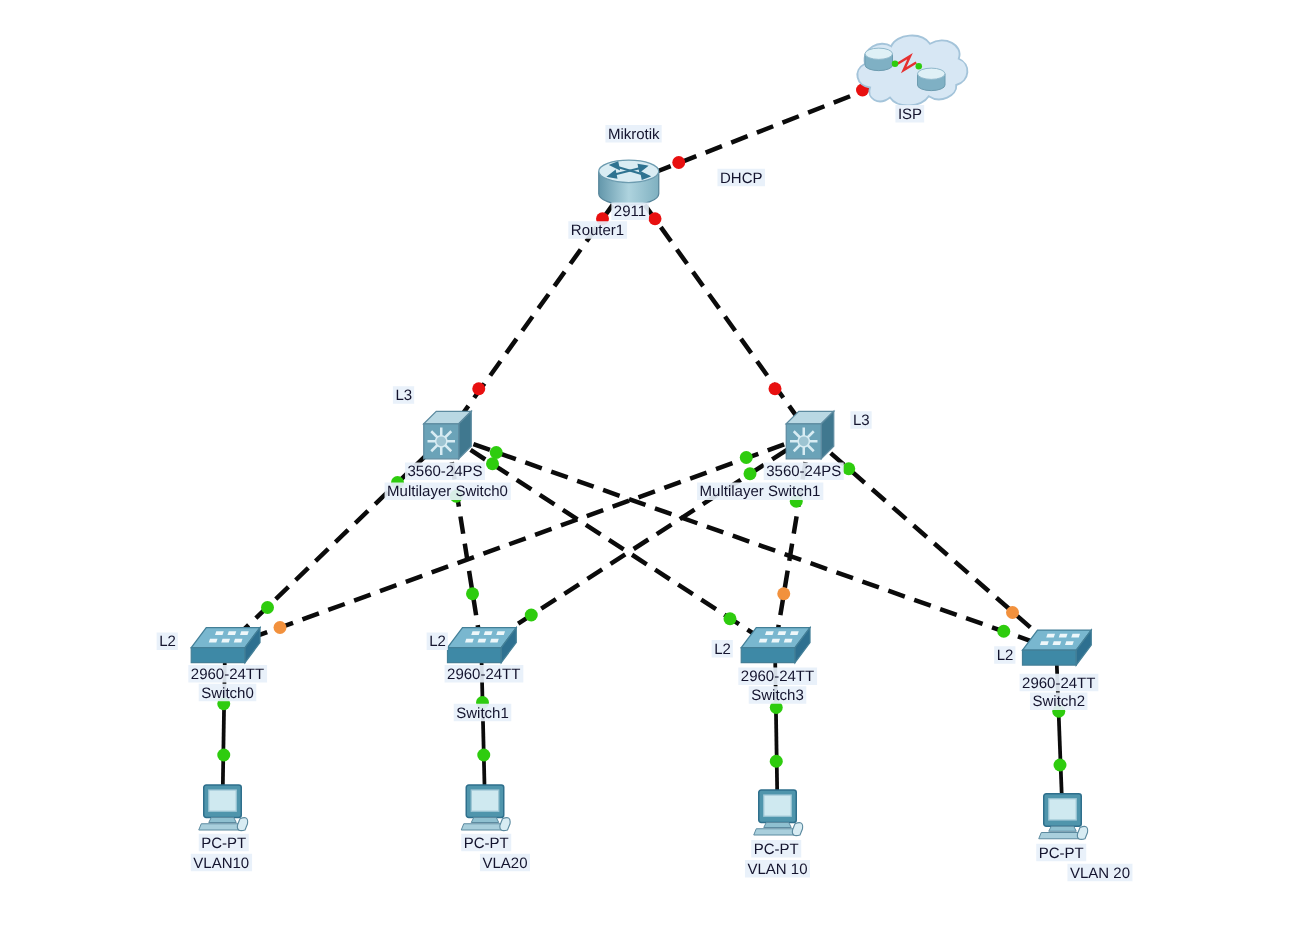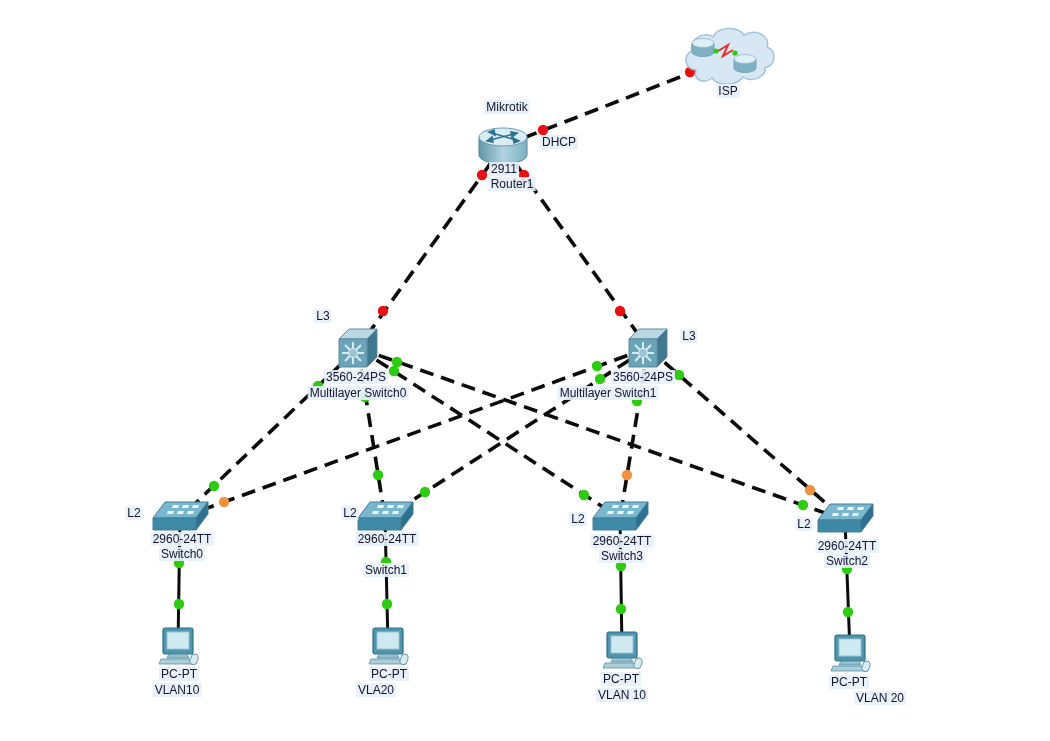--- a/index.html
+++ b/index.html
@@ -201,23 +201,23 @@
       </svg>
     </div>
   <div class="dev" style="left:827px;top:633px;width:46px;height:42px">
       <svg viewBox="0 0 46 42">
         <use href="#icon-pc" xlink:href="#icon-pc"></use>
       </svg>
     </div>
 
   <div class="lbl" style="left:728px;top:84px">ISP</div>
   <div class="lbl" style="left:507px;top:100px">Mikrotik</div>
-  <div class="lbl" style="left:559px;top:135px">DHCP</div>
+  <div class="lbl" style="left:593px;top:135px">DHCP</div>
   <div class="lbl" style="left:504px;top:162px">2911</div>
-  <div class="lbl" style="left:512px;top:177px">Router1</div>
+  <div class="lbl" style="left:478px;top:177px">Router1</div>
 
   <div class="lbl" style="left:323px;top:309px">L3</div>
   <div class="lbl" style="left:356px;top:370px">3560-24PS</div>
   <div class="lbl" style="left:358px;top:386px">Multilayer Switch0</div>
 
   <div class="lbl" style="left:689px;top:329px">L3</div>
   <div class="lbl" style="left:643px;top:370px">3560-24PS</div>
   <div class="lbl" style="left:608px;top:386px">Multilayer Switch1</div>
 
   <div class="lbl" style="left:134px;top:506px">L2</div>
@@ -232,19 +232,19 @@
   <div class="lbl" style="left:622px;top:534px">2960-24TT</div>
   <div class="lbl" style="left:622px;top:549px">Switch3</div>
 
   <div class="lbl" style="left:804px;top:517px">L2</div>
   <div class="lbl" style="left:847px;top:539px">2960-24TT</div>
   <div class="lbl" style="left:847px;top:554px">Switch2</div>
 
   <div class="lbl" style="left:179px;top:667px">PC-PT</div>
   <div class="lbl" style="left:177px;top:683px">VLAN10</div>
   <div class="lbl" style="left:389px;top:667px">PC-PT</div>
-  <div class="lbl" style="left:376px;top:683px">VLA20</div>
+  <div class="lbl" style="left:404px;top:683px">VLA20</div>
   <div class="lbl" style="left:621px;top:672px">PC-PT</div>
   <div class="lbl" style="left:622px;top:688px">VLAN 10</div>
   <div class="lbl" style="left:849px;top:675px">PC-PT</div>
   <div class="lbl" style="left:880px;top:691px">VLAN 20</div>
 
 </div>
 
 </body></html>

